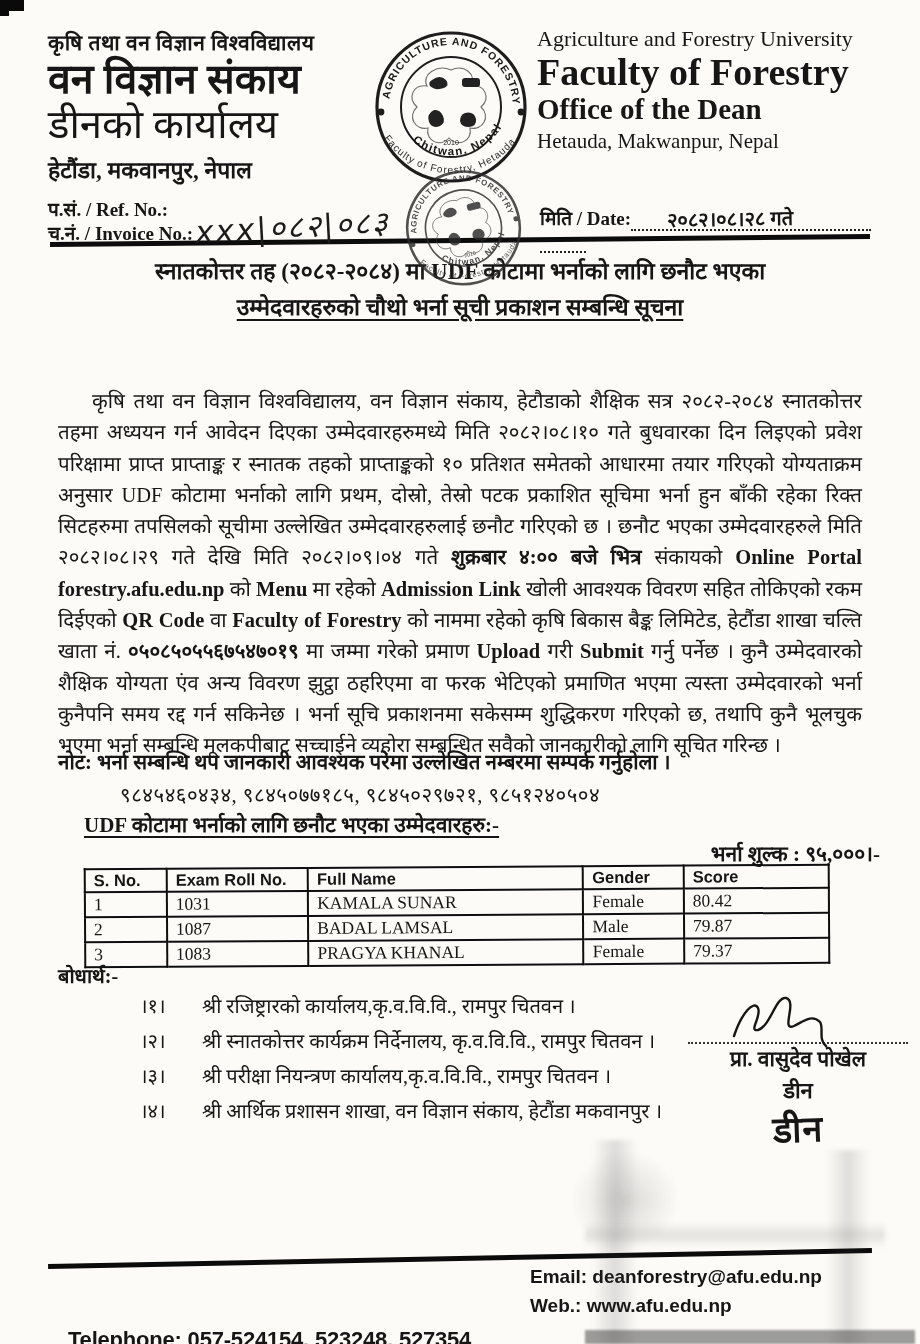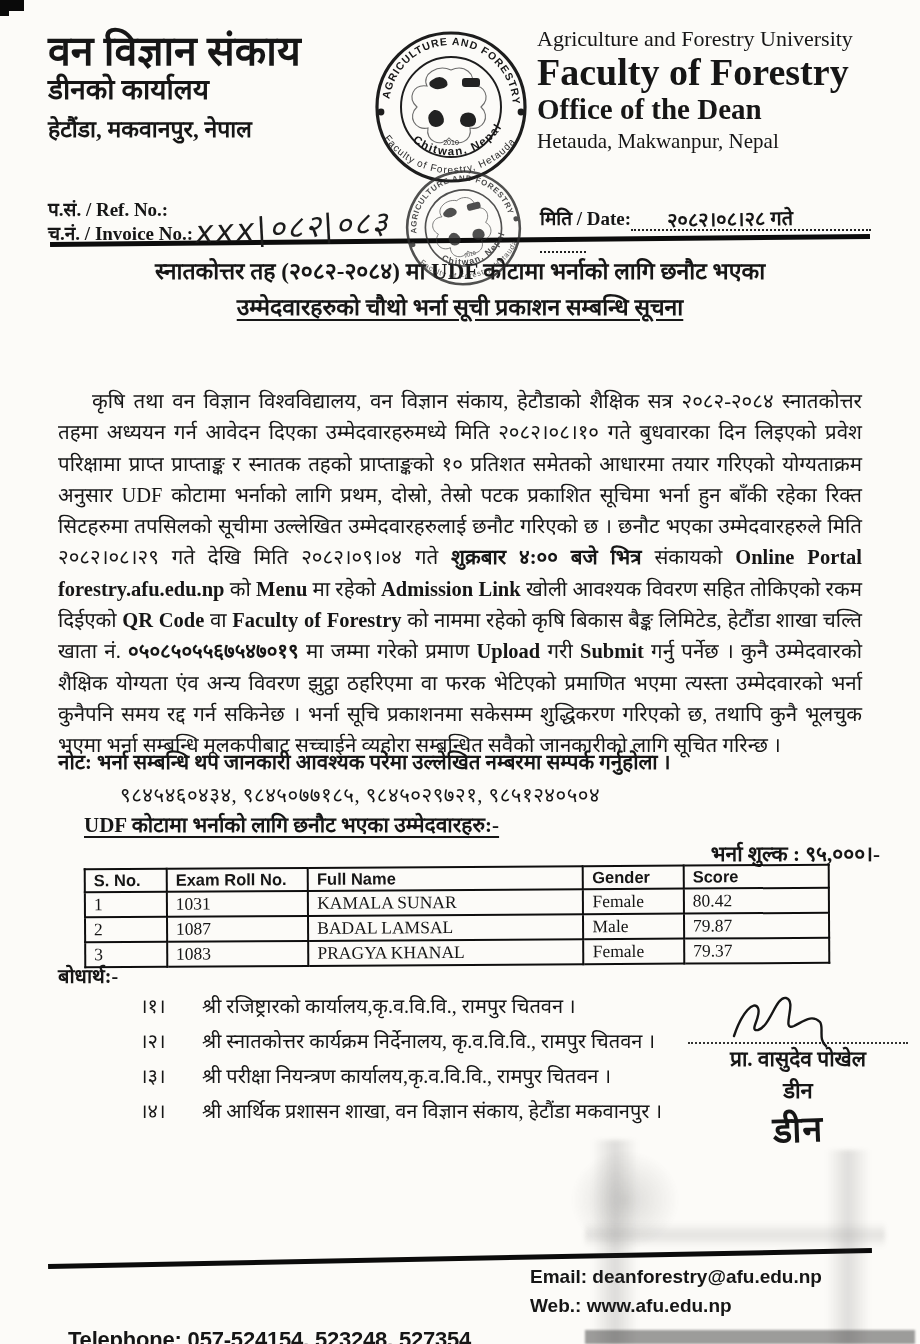--- a/index.html
+++ b/index.html
@@ -12,21 +12,21 @@
   .abs { position:absolute; }
   .b { font-weight:bold; }
   
   .corner-mark { left:0; top:0; width:24px; height:11px; background:#0a0a0a; }
   .corner-mark2 { left:0; top:0; width:9px; height:16px; background:#0a0a0a; }
 
   
   .lh-left { left:48px; top:28px; width:330px; }
   .np-university { font-size:21px; font-weight:bold; letter-spacing:.5px; }
   .np-faculty { font-size:41px; font-weight:bold; line-height:1.15; }
-  .np-office { font-size:28px; font-weight:bold; line-height:1.1; }
+  .np-office { font-size:40px; font-weight:normal; line-height:1.1; }
   .np-address { font-size:23px; font-weight:bold; margin-top:6px; }
   .ref-line { left:48px; top:196px; font-size:19px; font-weight:bold; }
   .inv-line { left:48px; top:220px; font-size:19px; font-weight:bold; }
   .hand { font-family:"DejaVu Sans", sans-serif; font-style:italic; }
   .inv-value { left:195px; top:205px; font-size:31px; transform:rotate(-3deg); letter-spacing:2px; color:#1c1c1c; z-index:5; }
 
   
   .lh-right { left:537px; top:26px; width:360px; }
   .en-university { font-size:22px; }
   .en-faculty { font-size:38px; font-weight:bold; line-height:1.1; }
@@ -92,20 +92,21 @@
   .bottomstrip { left:585px; top:1330px; width:330px; height:14px; background:rgba(40,40,40,.45); filter:blur(1px); }
   svg text { font-family:"Liberation Sans", sans-serif; }
 </style>
 </head>
 <body>
 
 <div class="abs corner-mark smudge"></div>
 <div class="abs corner-mark2 smudge"></div>
 
 <div class="abs lh-left">
+  <div class="np-university">कृषि तथा वन विज्ञान विश्वविद्यालय</div>
   <div class="np-faculty">वन विज्ञान संकाय</div>
   <div class="np-office">डीनको कार्यालय</div>
   <div class="np-address">हेटौंडा, मकवानपुर, नेपाल</div>
 </div>
 <div class="abs ref-line">प.सं. / Ref. No.:</div>
 <div class="abs inv-line">च.नं. / Invoice No.:</div>
 <div class="abs hand inv-value">xxx|०८२|०८३</div>
 
 <div class="abs lh-right">
   <div class="en-university">Agriculture and Forestry University</div>

